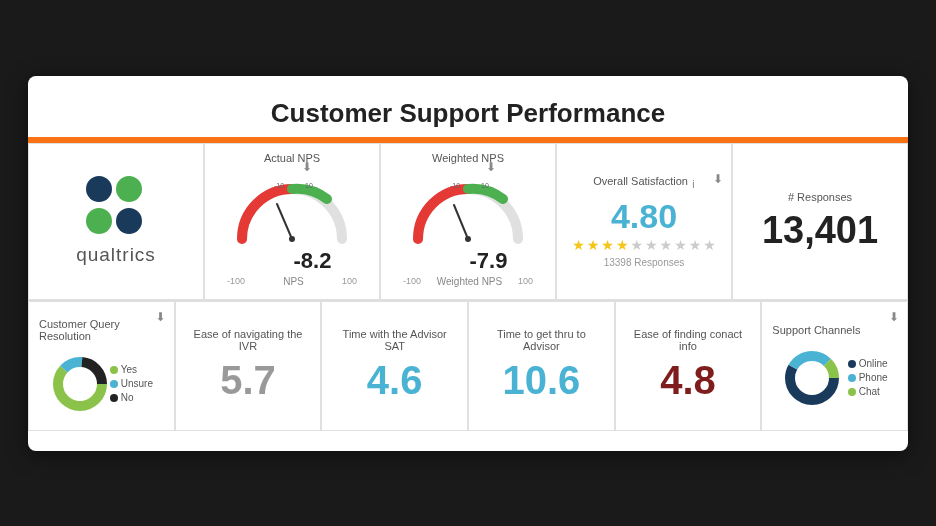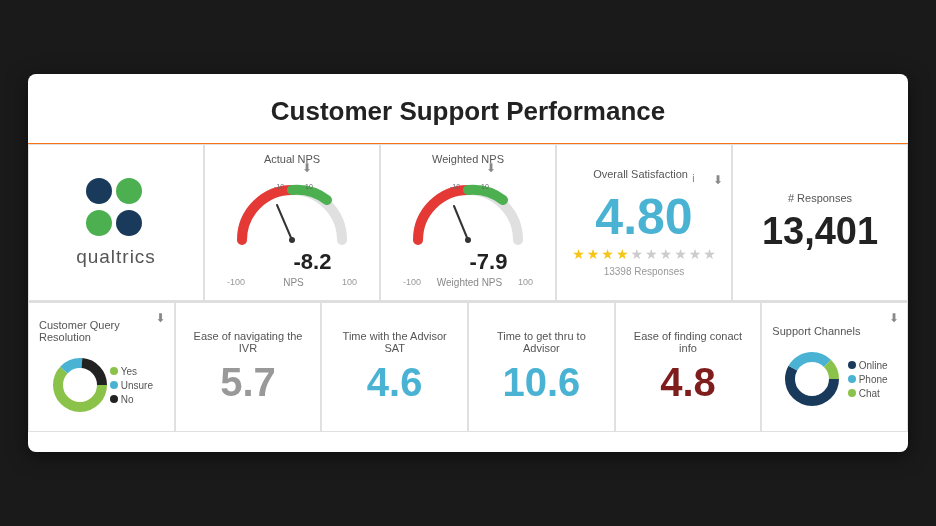--- a/index.html
+++ b/index.html
@@ -13,25 +13,25 @@
     }
     .dashboard-container {
       background: #fff;
       border-radius: 8px;
       width: 880px;
       padding: 0 0 20px 0;
       box-shadow: 0 4px 20px rgba(0,0,0,0.5);
     }
     .dashboard-title {
       text-align: center;
-      padding: 22px 20px 16px;
+      padding: 22px 20px 8px;
       font-size: 26px;
       font-weight: bold;
       color: #222;
-      border-bottom: 1px solid #f97316;
+      border-bottom: 6px solid #f97316;
     }
     .grid-top {
       display: grid;
       grid-template-columns: 1fr 1fr 1fr 1fr 1fr;
       border-bottom: 1px solid #ddd;
     }
     .grid-bottom {
       display: grid;
       grid-template-columns: 1fr 1fr 1fr 1fr 1fr 1fr;
     }
@@ -98,21 +98,21 @@
     .gauge-range {
       display: flex;
       justify-content: space-between;
       width: 130px;
       font-size: 9px;
       color: #999;
       margin-top: 2px;
     }
     
     .satisfaction-value {
-      font-size: 50px;
+      font-size: 34px;
       font-weight: bold;
       color: #4ab3d3;
       line-height: 1;
       margin-bottom: 4px;
     }
     .stars-row {
       display: flex;
       gap: 2px;
       margin-bottom: 4px;
     }

